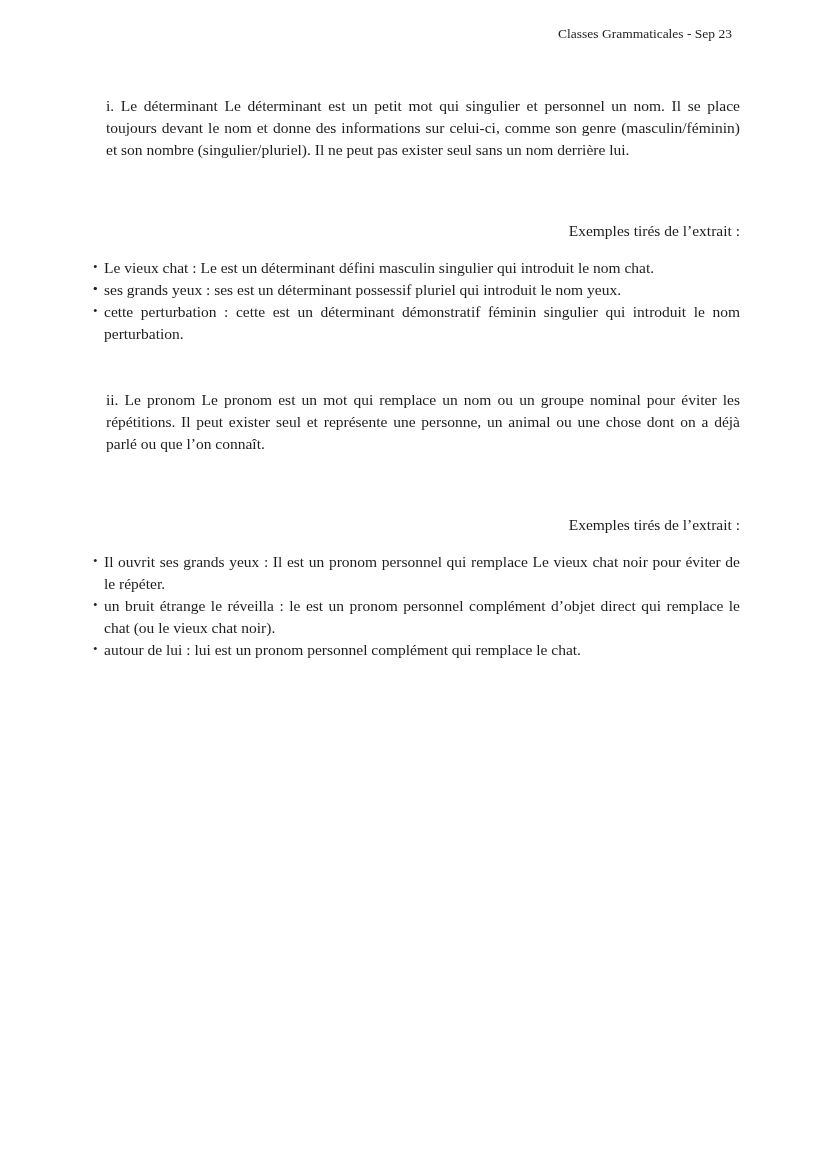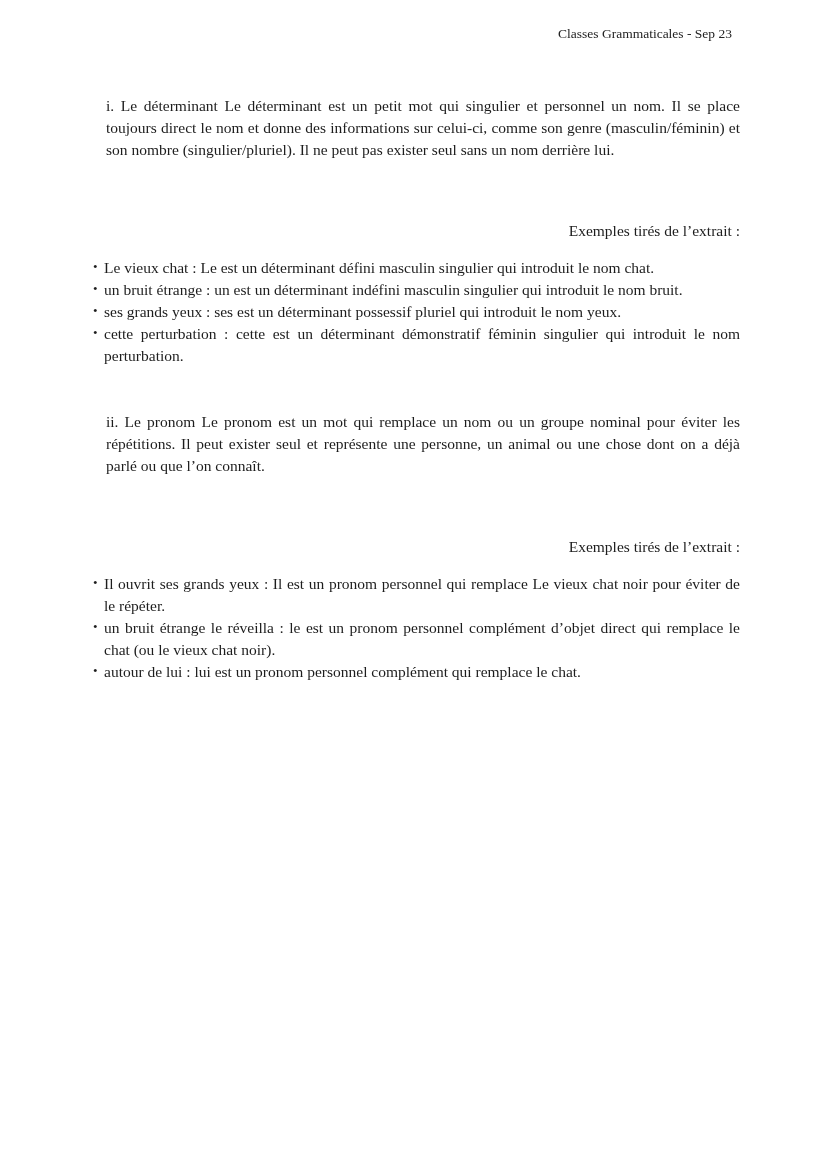--- a/index.html
+++ b/index.html
@@ -77,25 +77,25 @@
 
 <div class="page">
 
   <div class="header">
     <span>Classes Grammaticales - Sep 23</span>
   </div>
 
   <div class="content">
 
     <section class="section section-1">
-      <p class="intro">i. <b>Le déterminant</b> Le déterminant est un petit mot qui <b>singulier</b> et <b>personnel</b> un nom. Il se place toujours <b>direct</b> le nom et donne des informations sur celui-ci, comme son genre (masculin/féminin) et son nombre (singulier/pluriel). Il ne peut pas exister seul sans un nom derrière lui.</p>
+      <p class="intro">i. <b>Le déterminant</b> Le déterminant est un petit mot qui <b>singulier</b> et <b>personnel</b> un nom. Il se place toujours <b>devant</b> le nom et donne des informations sur celui-ci, comme son genre (masculin/féminin) et son nombre (singulier/pluriel). Il ne peut pas exister seul sans un nom derrière lui.</p>
       <p class="examples-label">Exemples tirés de l’extrait :</p>
       <ul class="examples-list">
           <li><span class="dot">•</span><span><b>Le</b> vieux chat : Le est un déterminant défini masculin singulier qui introduit le nom chat.</span></li>
-          <li><span class="dot">•</span><span><b>un</b> bruit étrange : un est un déterminant indéfini masculin singulier qui introduit le nom bruit.</span></li>
+          <li><span class="dot">•</span></li>
           <li><span class="dot">•</span><span><b>ses</b> grands yeux : ses est un déterminant possessif pluriel qui introduit le nom yeux.</span></li>
           <li><span class="dot">•</span><span><b>cette</b> perturbation : cette est un déterminant démonstratif féminin singulier qui introduit le nom perturbation.</span></li>
         </ul>
     </section>
 
     <section class="section section-2">
       <p class="intro">ii. <b>Le pronom</b> Le pronom est un mot qui <b>remplace</b> un nom ou un groupe nominal pour éviter les répétitions. Il peut exister <b>seul</b> et représente une personne, un animal ou une chose dont on a déjà parlé ou que l’on connaît.</p>
       <p class="examples-label">Exemples tirés de l’extrait :</p>
       <ul class="examples-list">
           <li><span class="dot">•</span><span><b>Il</b> ouvrit ses grands yeux : Il est un pronom personnel qui remplace Le vieux chat noir pour éviter de le répéter.</span></li>

